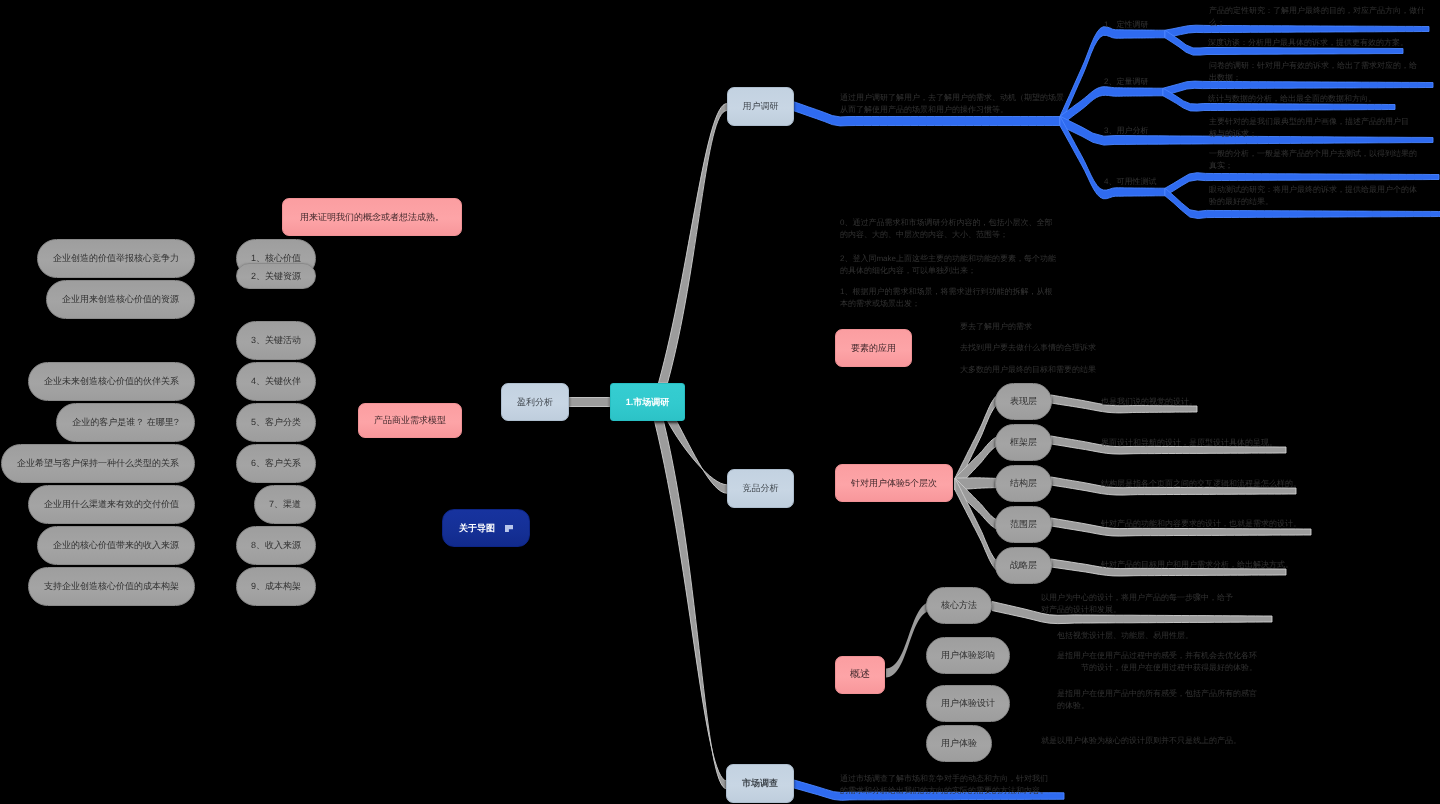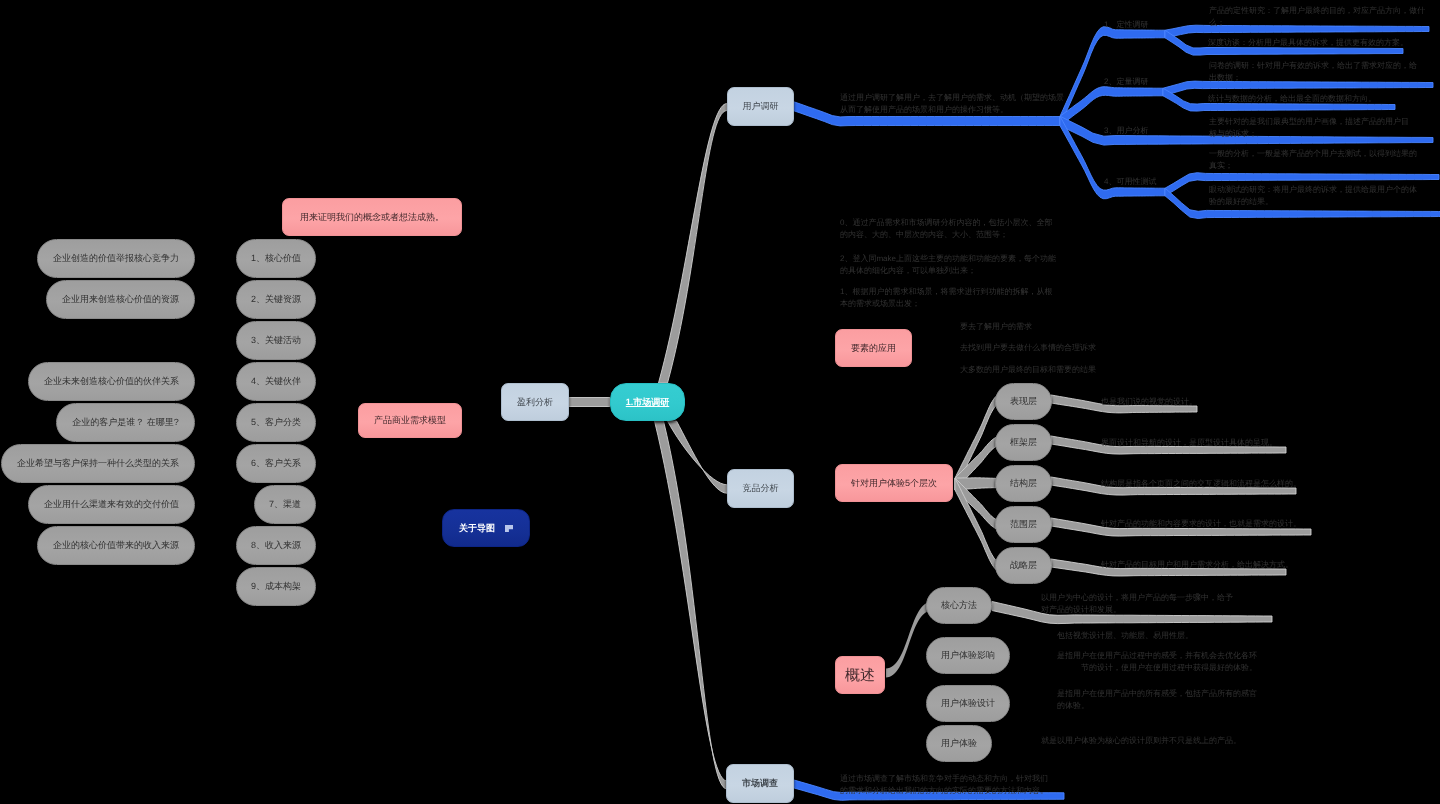--- a/index.html
+++ b/index.html
@@ -11,21 +11,21 @@
   #links{position:absolute;left:0;top:0;width:1440px;height:804px;}
   .nd{position:absolute;box-sizing:border-box;display:flex;align-items:center;
       justify-content:center;white-space:nowrap;line-height:1;font-size:9px;}
   .gray{background:linear-gradient(#9e9e9e,#a4a4a4 55%,#9d9d9d);border:1px solid #8a8a8a;
         color:#303030;border-radius:20px;box-shadow:0 2px 3px rgba(0,0,0,.85);}
   .blue{background:linear-gradient(#c3d2e1,#c8d6e4 55%,#bfcedd);border:1px solid #aebece;
         color:#40474e;border-radius:7px;box-shadow:0 2px 3px rgba(0,0,0,.8);}
   .pink{background:linear-gradient(#fb9ea1,#fda4a7 55%,#f8979b);border:1px solid #f09296;
         color:#42292c;border-radius:7px;box-shadow:0 2px 3px rgba(0,0,0,.8);}
   .teal{background:linear-gradient(#35cdd1,#32cace 55%,#2cc3c7);border:1px solid #27bec2;
-        color:#fff;border-radius:16px;font-weight:700;box-shadow:0 2px 3px rgba(0,0,0,.8);text-decoration:underline;}
+        color:#fff;border-radius:3px;font-weight:700;box-shadow:0 2px 3px rgba(0,0,0,.8);}
   .navy{background:linear-gradient(#17339f,#153096 55%,#112a8c);border:1px solid #0d2585;
         color:#fff;border-radius:7px;font-weight:700;box-shadow:0 2px 3px rgba(0,0,0,.9);}
   .ft{position:absolute;color:#333;font-size:8px;line-height:1.45;white-space:pre;}
 </style>
 </head>
 <body>
 
 <div id="stage">
 <svg id="links" viewBox="0 0 1440 804" xmlns="http://www.w3.org/2000/svg">
 <path d="M 610 397.5 L 569 397.5 L 569 406.5 L 610 406.5 Z" fill="#9c9c9c" stroke="#cfcfcf" stroke-width="0.9"></path>
@@ -80,21 +80,21 @@
     </div>
 <div class="nd pink" style="left:358px;top:403px;width:104px;height:35px;font-size:9.0px;">
       <span>产品商业需求模型</span>
     </div>
 <div class="nd pink" style="left:282px;top:198px;width:180px;height:38px;font-size:9.0px;">
       <span>用来证明我们的概念或者想法成熟。</span>
     </div>
 <div class="nd gray" style="left:236px;top:239px;width:80px;height:39px;font-size:9.0px;">
       <span>1、核心价值</span>
     </div>
-<div class="nd gray" style="left:236px;top:280px;width:80px;height:39px;font-size:9.0px;">
+<div class="nd gray" style="left:236px;top:263px;width:80px;height:26px;font-size:9.0px;">
       <span>2、关键资源</span>
     </div>
 <div class="nd gray" style="left:236px;top:321px;width:80px;height:39px;font-size:9.0px;">
       <span>3、关键活动</span>
     </div>
 <div class="nd gray" style="left:236px;top:362px;width:80px;height:39px;font-size:9.0px;">
       <span>4、关键伙伴</span>
     </div>
 <div class="nd gray" style="left:236px;top:403px;width:80px;height:39px;font-size:9.0px;">
       <span>5、客户分类</span>
@@ -124,20 +124,23 @@
       <span>企业的客户是谁？ 在哪里?</span>
     </div>
 <div class="nd gray" style="left:1px;top:444px;width:194px;height:39px;font-size:9.0px;">
       <span>企业希望与客户保持一种什么类型的关系</span>
     </div>
 <div class="nd gray" style="left:28px;top:485px;width:167px;height:39px;font-size:9.0px;">
       <span>企业用什么渠道来有效的交付价值</span>
     </div>
 <div class="nd gray" style="left:37px;top:526px;width:158px;height:39px;font-size:9.0px;">
       <span>企业的核心价值带来的收入来源</span>
+    </div>
+<div class="nd gray" style="left:28px;top:567px;width:167px;height:39px;font-size:9.0px;">
+      <span>支持企业创造核心价值的成本构架</span>
     </div>
 <div class="nd pink" style="left:835px;top:329px;width:77px;height:38px;font-size:9.0px;">
       <span>要素的应用</span>
     </div>
 <div class="ft" style="left:840px;top:217px;">0、通过产品需求和市场调研分析内容的，包括小层次、全部
 的内容、大的、中层次的内容、大小、范围等；</div>
 <div class="ft" style="left:840px;top:253px;">2、登入同make上面这些主要的功能和功能的要素，每个功能
 的具体的细化内容，可以单独列出来；</div>
 <div class="ft" style="left:840px;top:286px;">1、根据用户的需求和场景，将需求进行到功能的拆解，从根
 本的需求或场景出发；</div>
@@ -160,21 +163,21 @@
     </div>
 <div class="ft" style="left:1101px;top:478px;">结构层是指各个页面之间的交互逻辑和流程是怎么样的。</div>
 <div class="nd gray" style="left:995px;top:506px;width:57px;height:37px;font-size:9.0px;">
       <span>范围层</span>
     </div>
 <div class="ft" style="left:1101px;top:518px;">针对产品的功能和内容要求的设计，也就是需求的设计。</div>
 <div class="nd gray" style="left:995px;top:547px;width:57px;height:37px;font-size:9.0px;">
       <span>战略层</span>
     </div>
 <div class="ft" style="left:1101px;top:559px;">针对产品的目标用户和用户需求分析，给出解决方式。</div>
-<div class="nd pink" style="left:835px;top:656px;width:50px;height:38px;font-size:15px;">
+<div class="nd pink" style="left:835px;top:656px;width:50px;height:38px;font-size:10px;">
       <span>概述</span>
     </div>
 <div class="nd gray" style="left:926px;top:587px;width:66px;height:37px;font-size:9.0px;">
       <span>核心方法</span>
     </div>
 <div class="ft" style="left:1041px;top:592px;">以用户为中心的设计，将用户产品的每一步骤中，给予
 对产品的设计和发展。</div>
 <div class="nd gray" style="left:926px;top:637px;width:84px;height:37px;font-size:9.0px;">
       <span>用户体验影响</span>
     </div>

